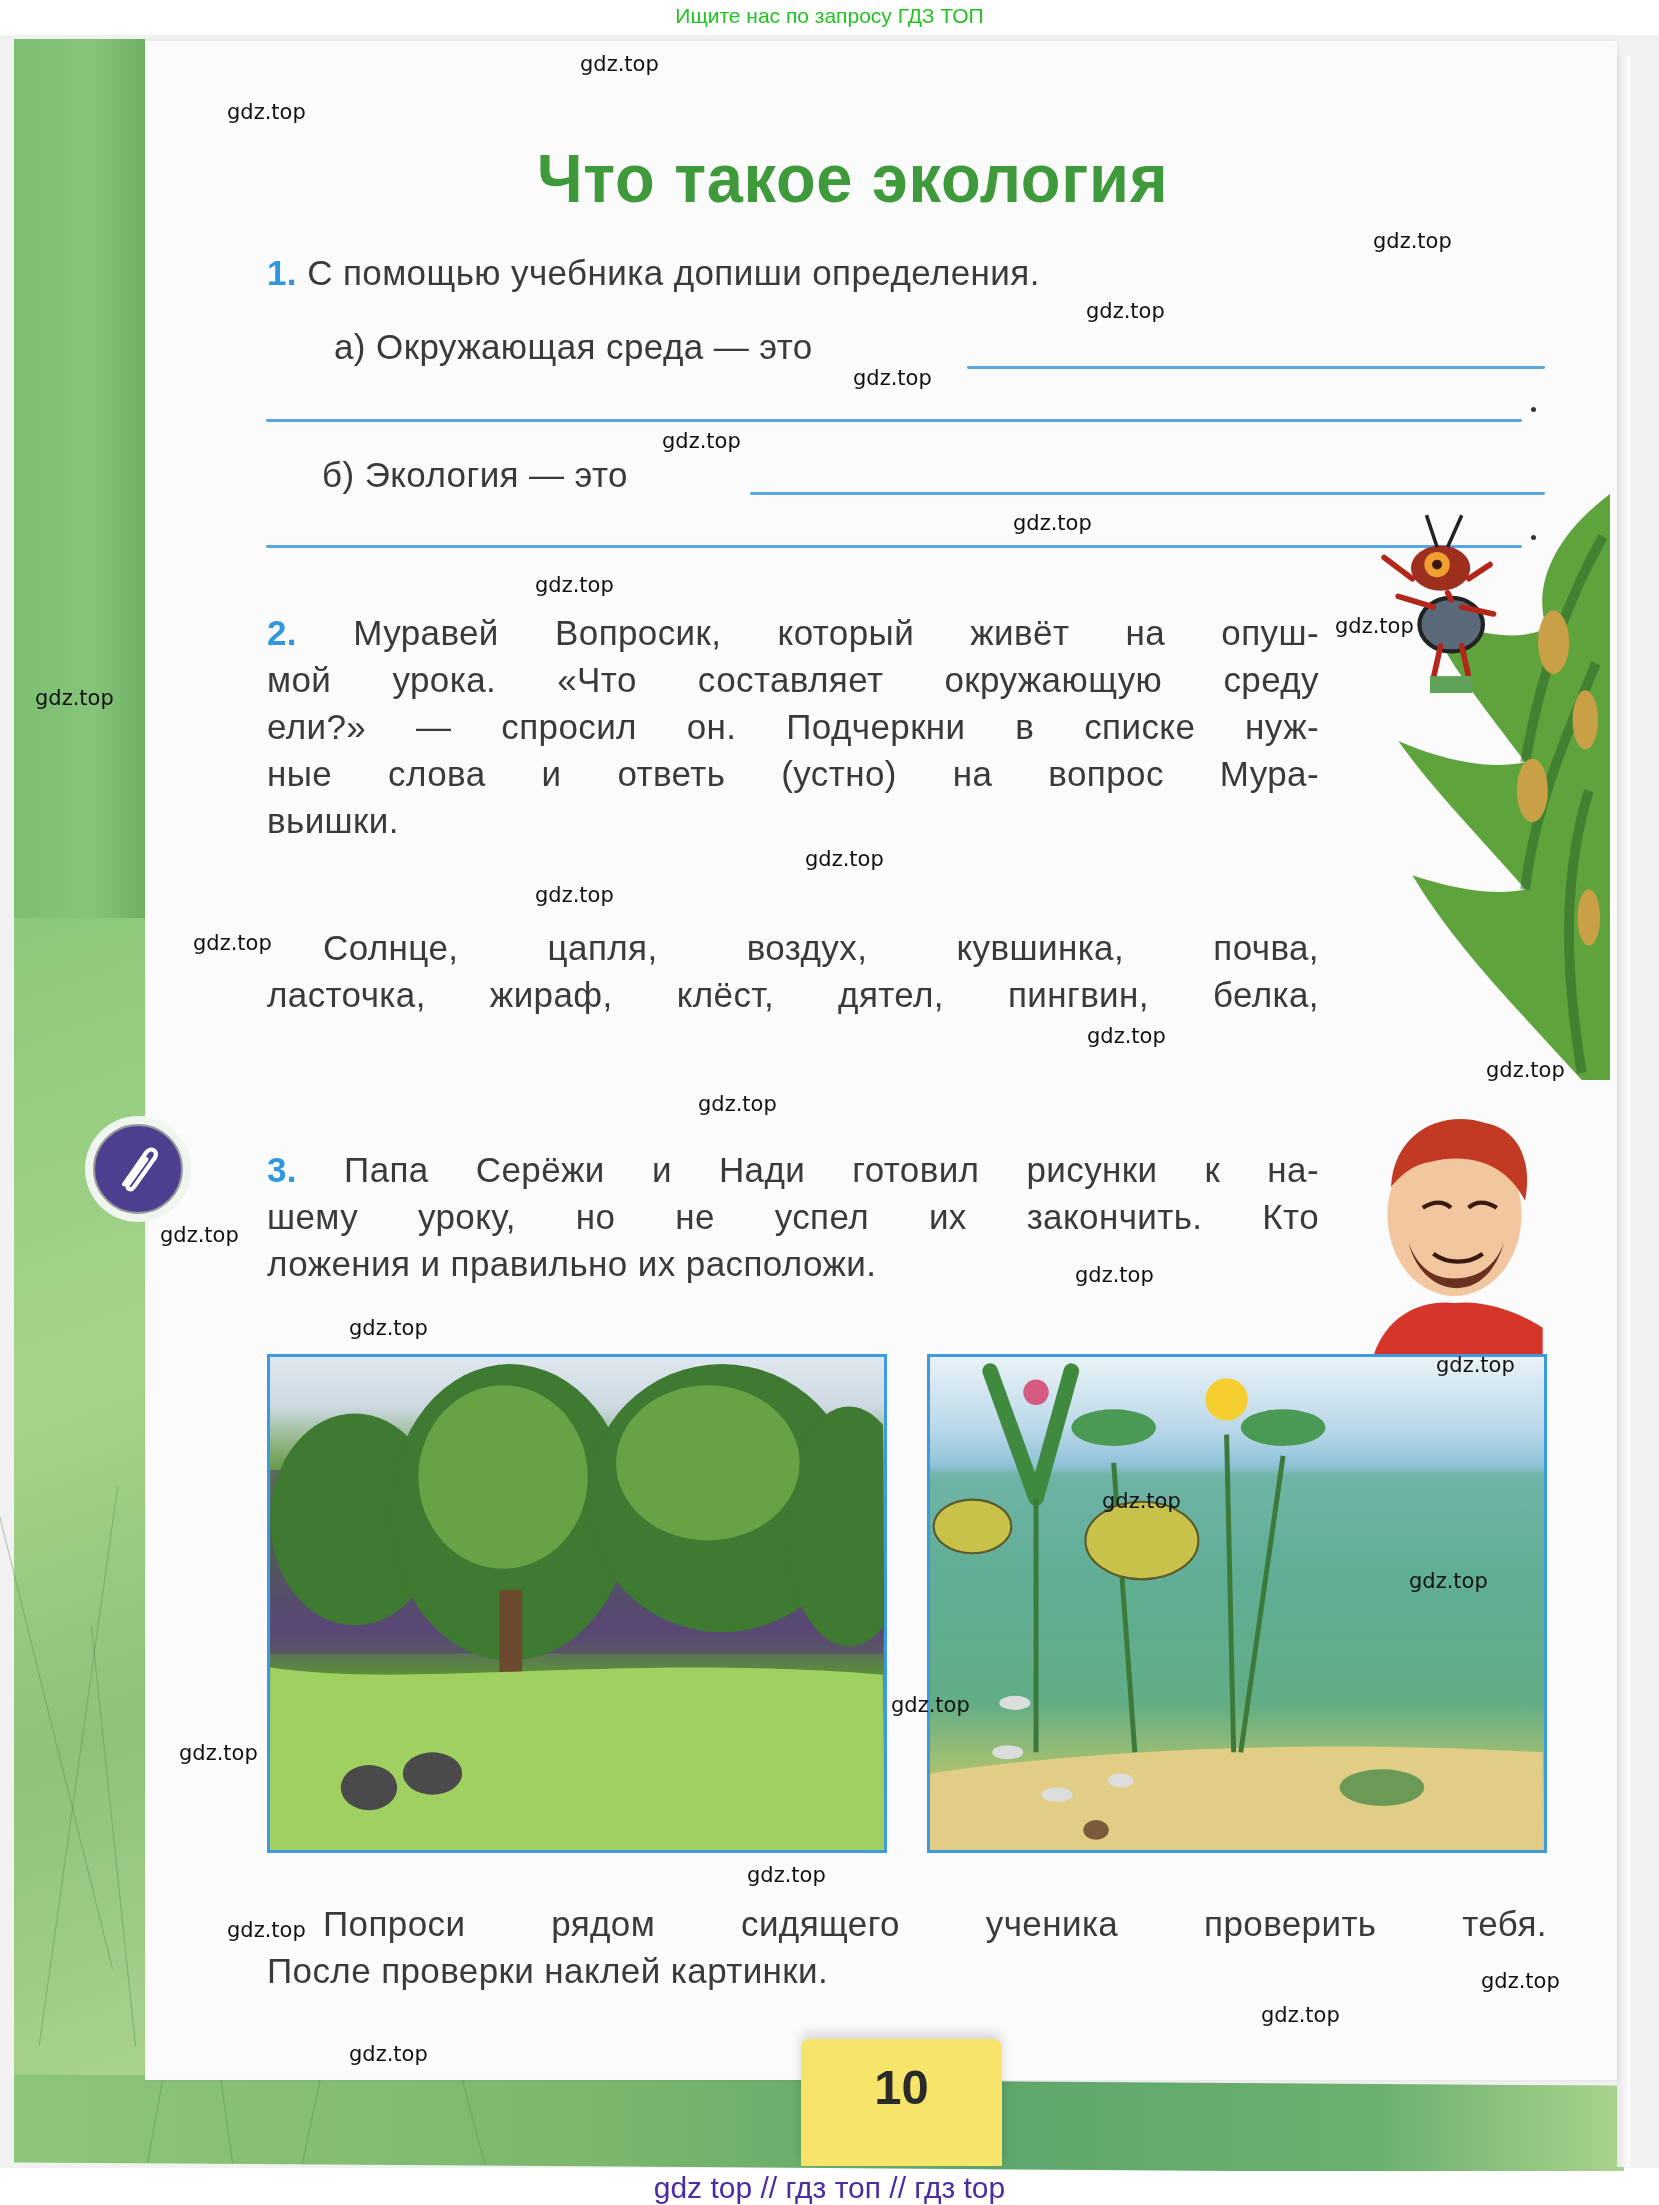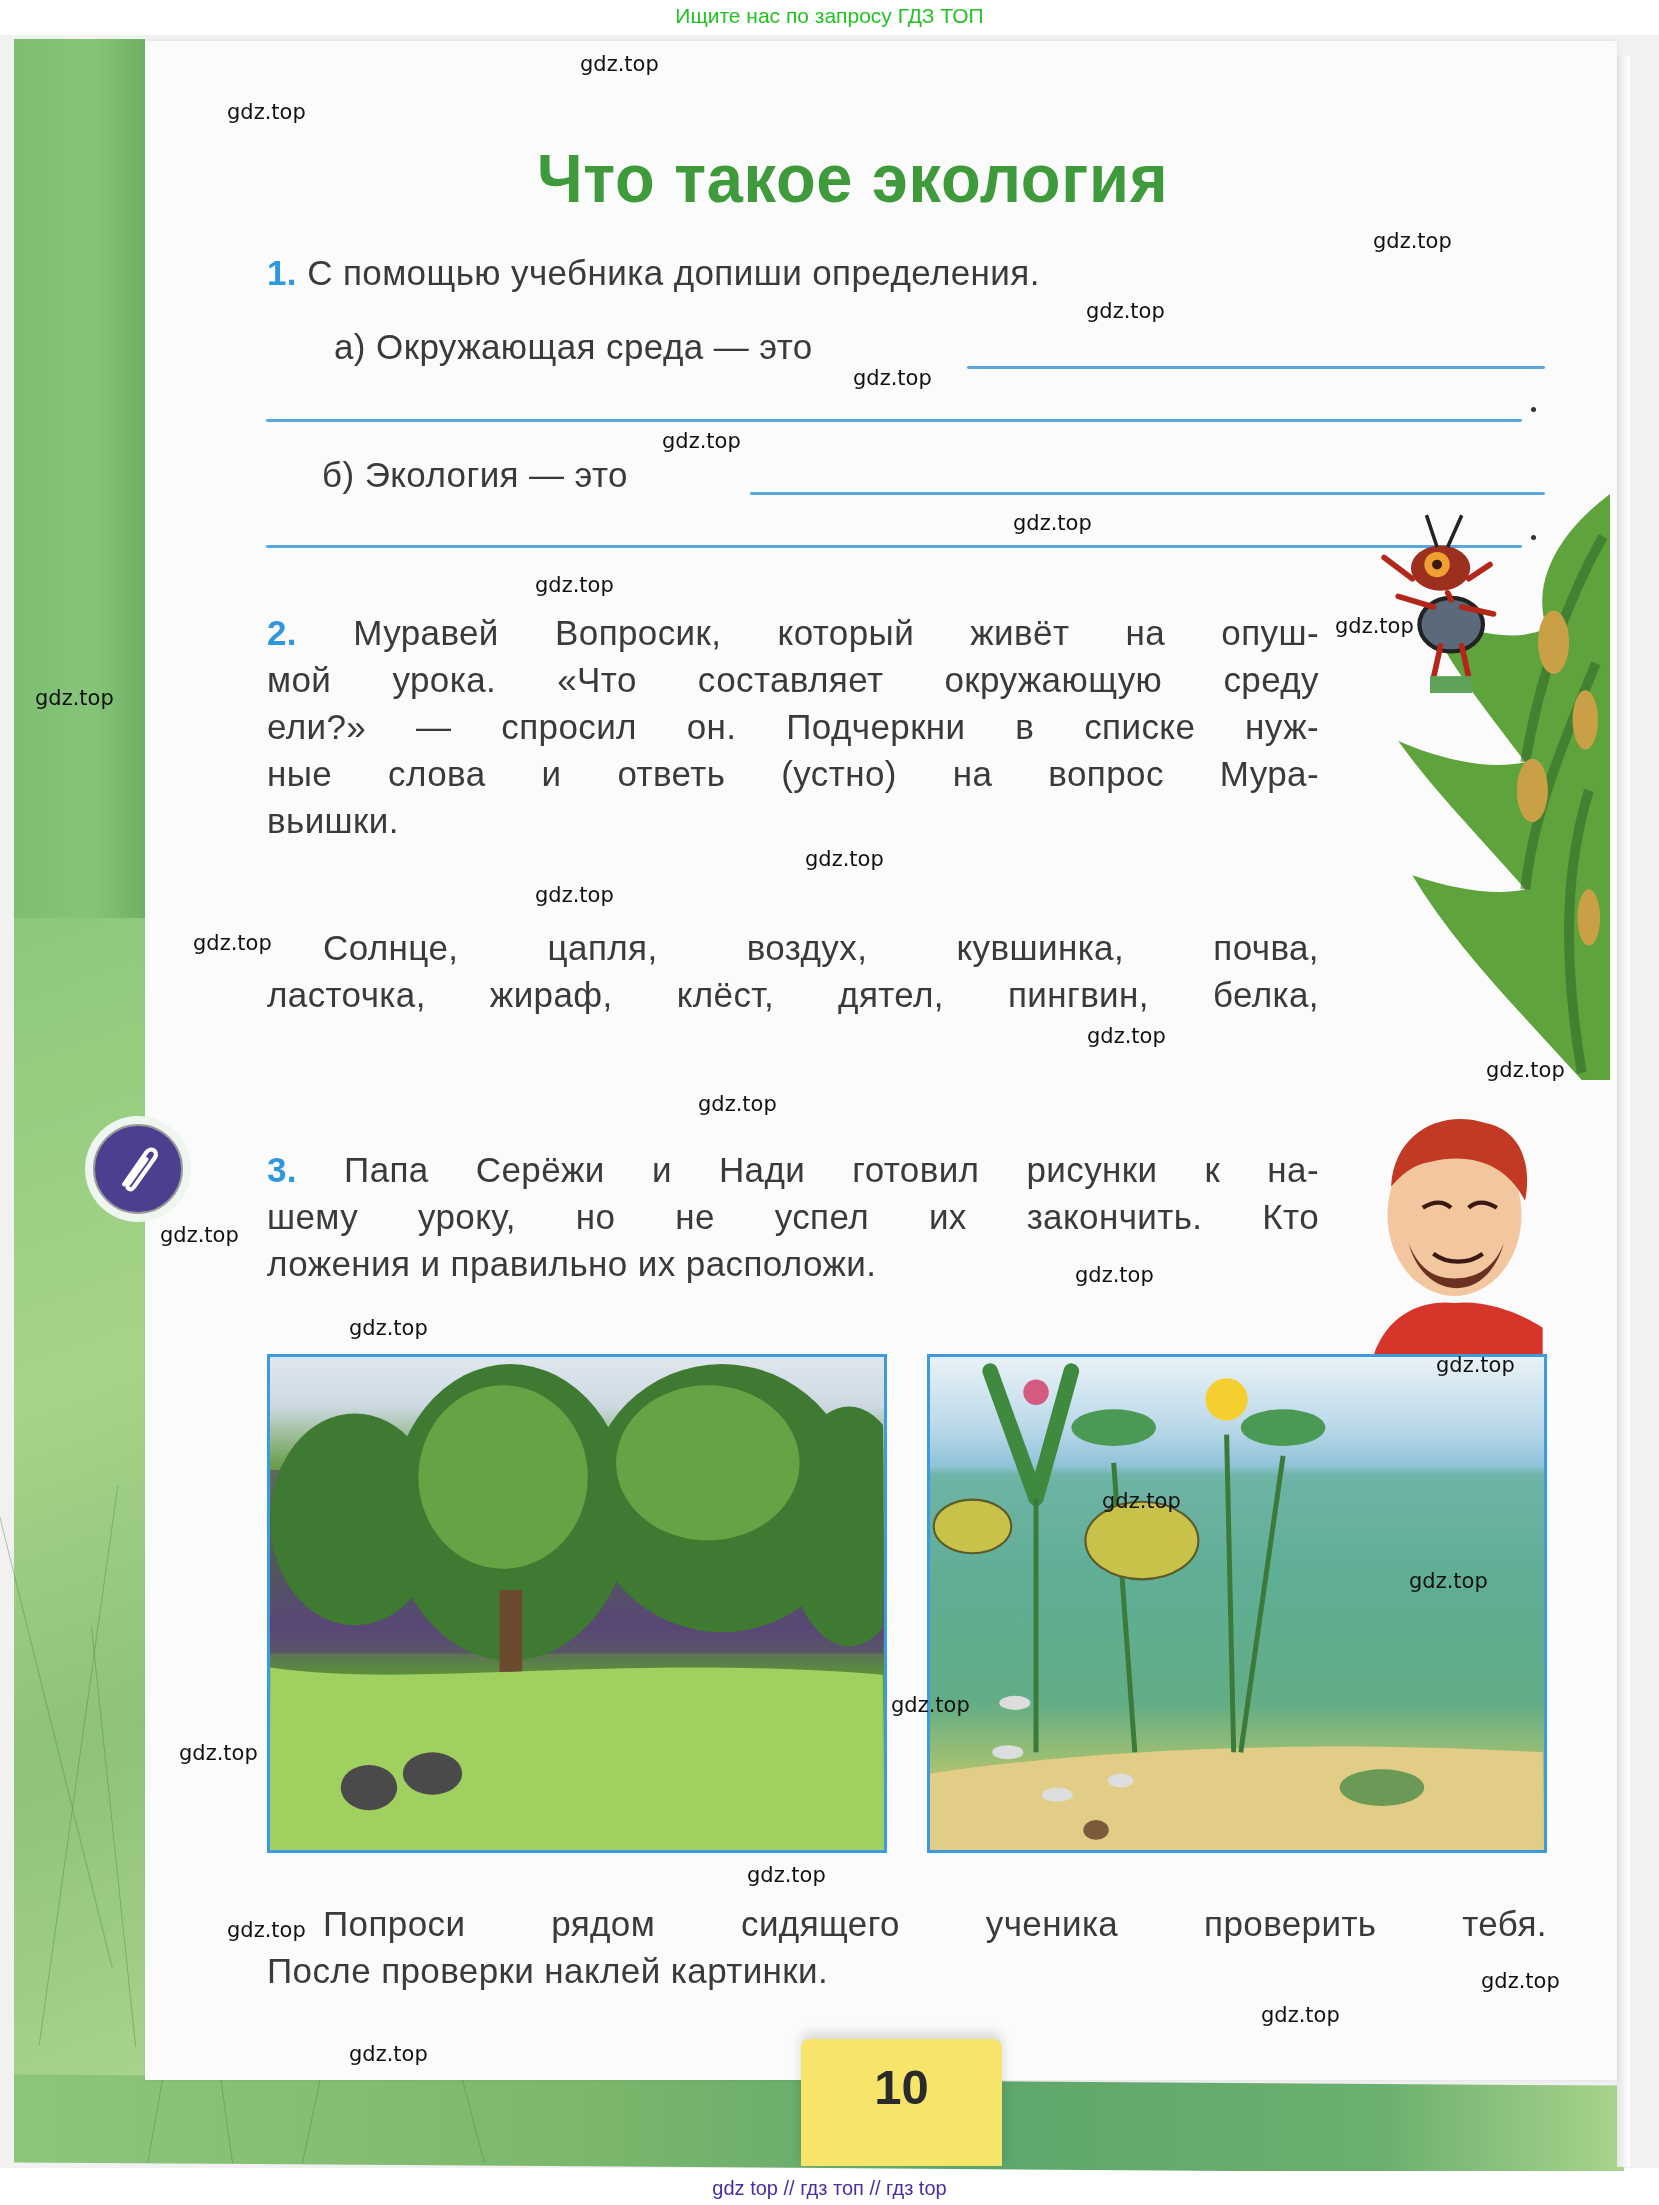--- a/index.html
+++ b/index.html
@@ -72,21 +72,21 @@
 
   #page-tab {
     left:801px; top:2039px; width:201px; height:127px; background:#f6e56a;
     border-radius:8.5px 8.5px 0 0; box-shadow:0 -5.6px 11.3px rgba(0,0,0,0.15);
     display:flex; justify-content:center; padding-top:20px; box-sizing:border-box;
   }
   #page-num { font-size:49px; font-weight:bold; color:#2a2a2a; font-family:"Liberation Sans", sans-serif; }
 
   #bottom-links {
     left:0; top:2171px; width:1659px; height:34px; background:#fff;
-    text-align:center; color:#4b2da3; font-size:20px; line-height:34px;
+    text-align:center; color:#4b2da3; font-size:30px; line-height:34px;
     font-family:"Liberation Sans", sans-serif;
   }
 </style>
 </head>
 <body>
 
 <div id="top-banner" class="abs">Ищите нас по запросу ГДЗ ТОП</div>
 
 <div id="scan-bg" class="abs"></div>
 <div id="green-band" class="abs"></div>

